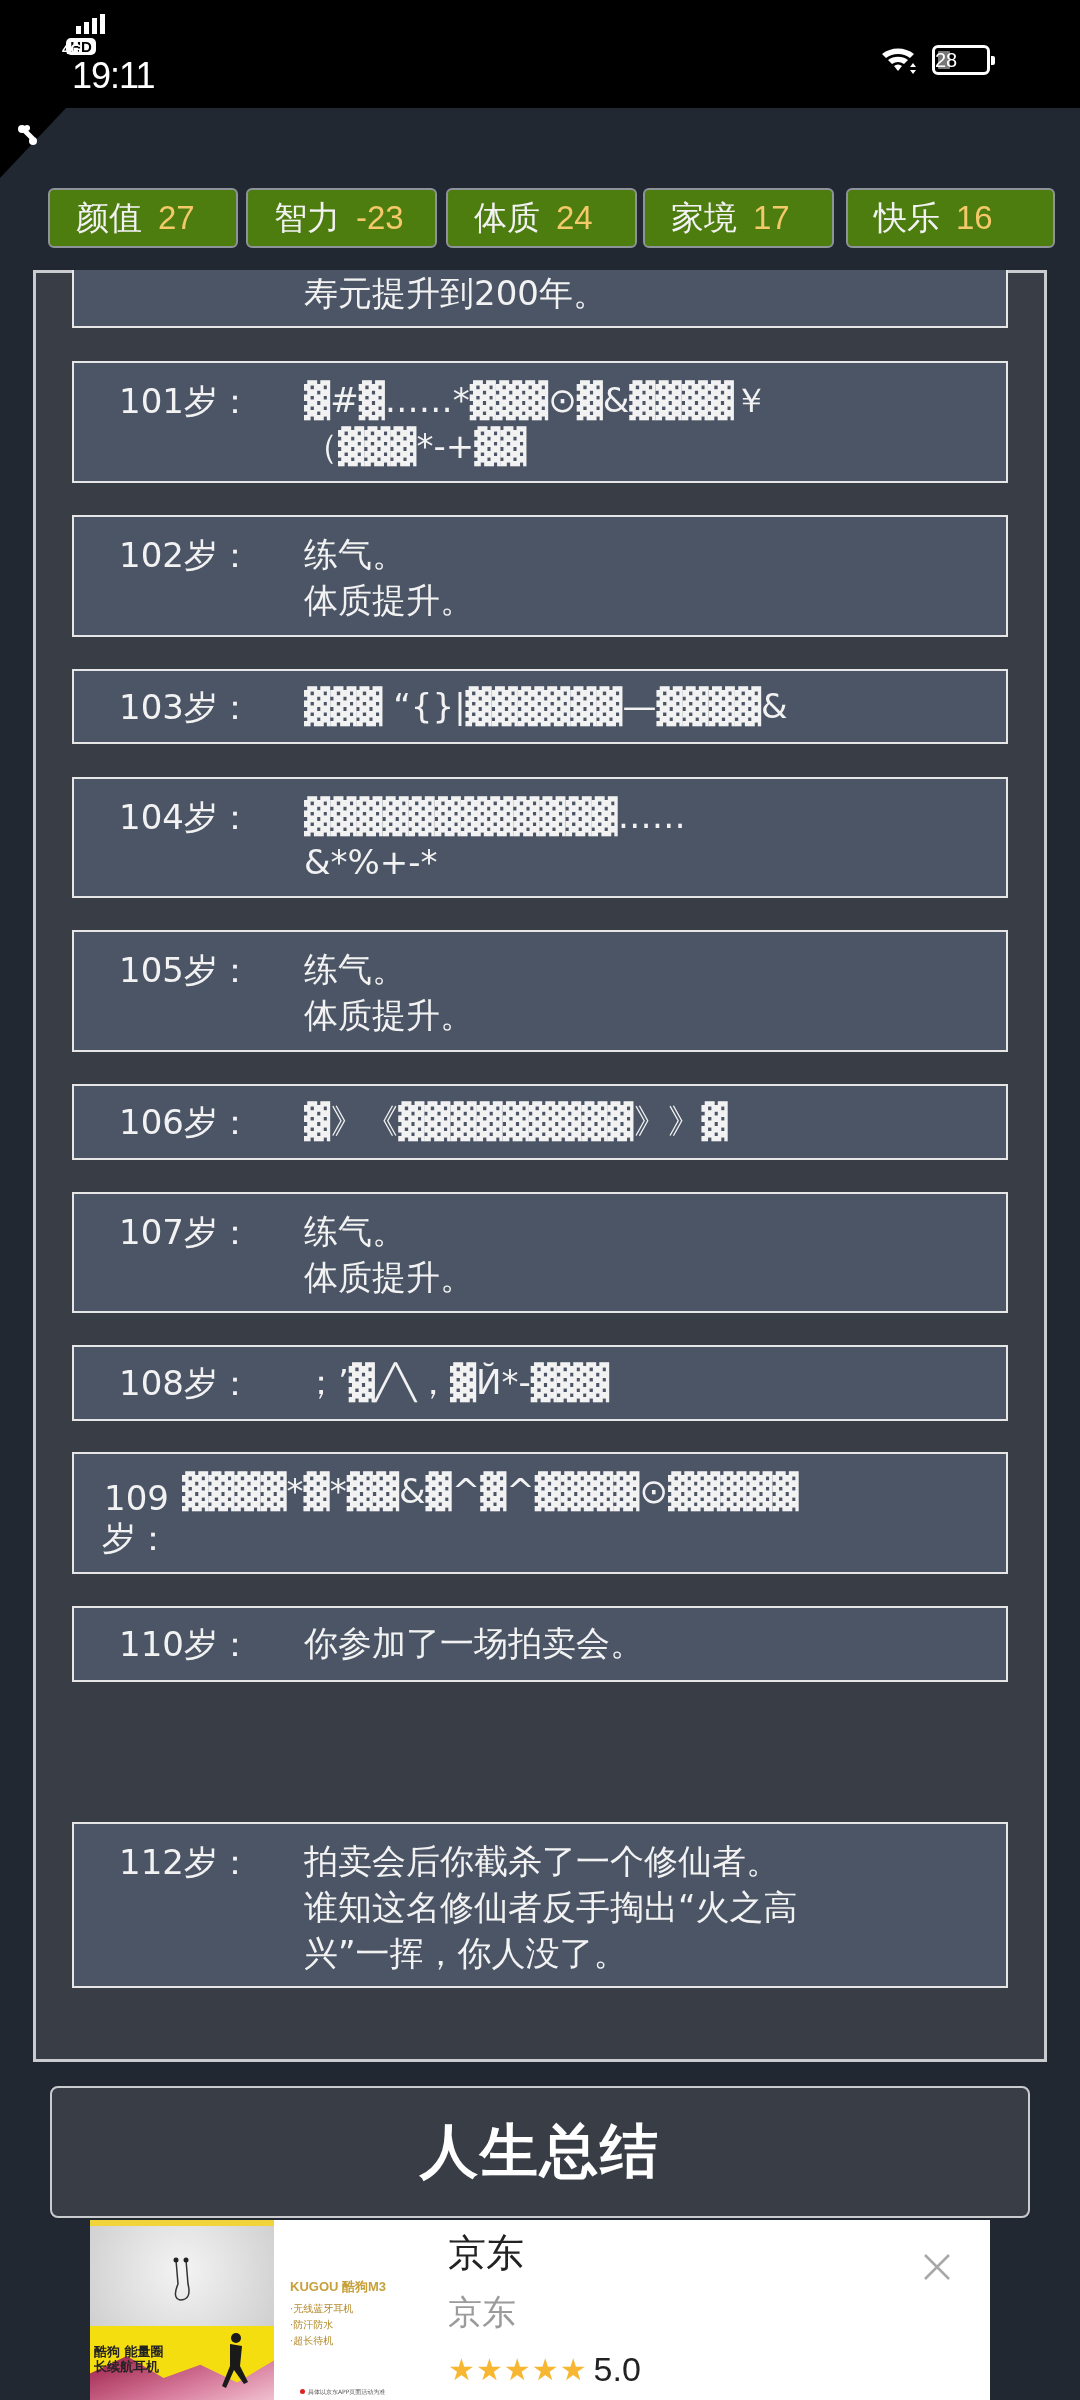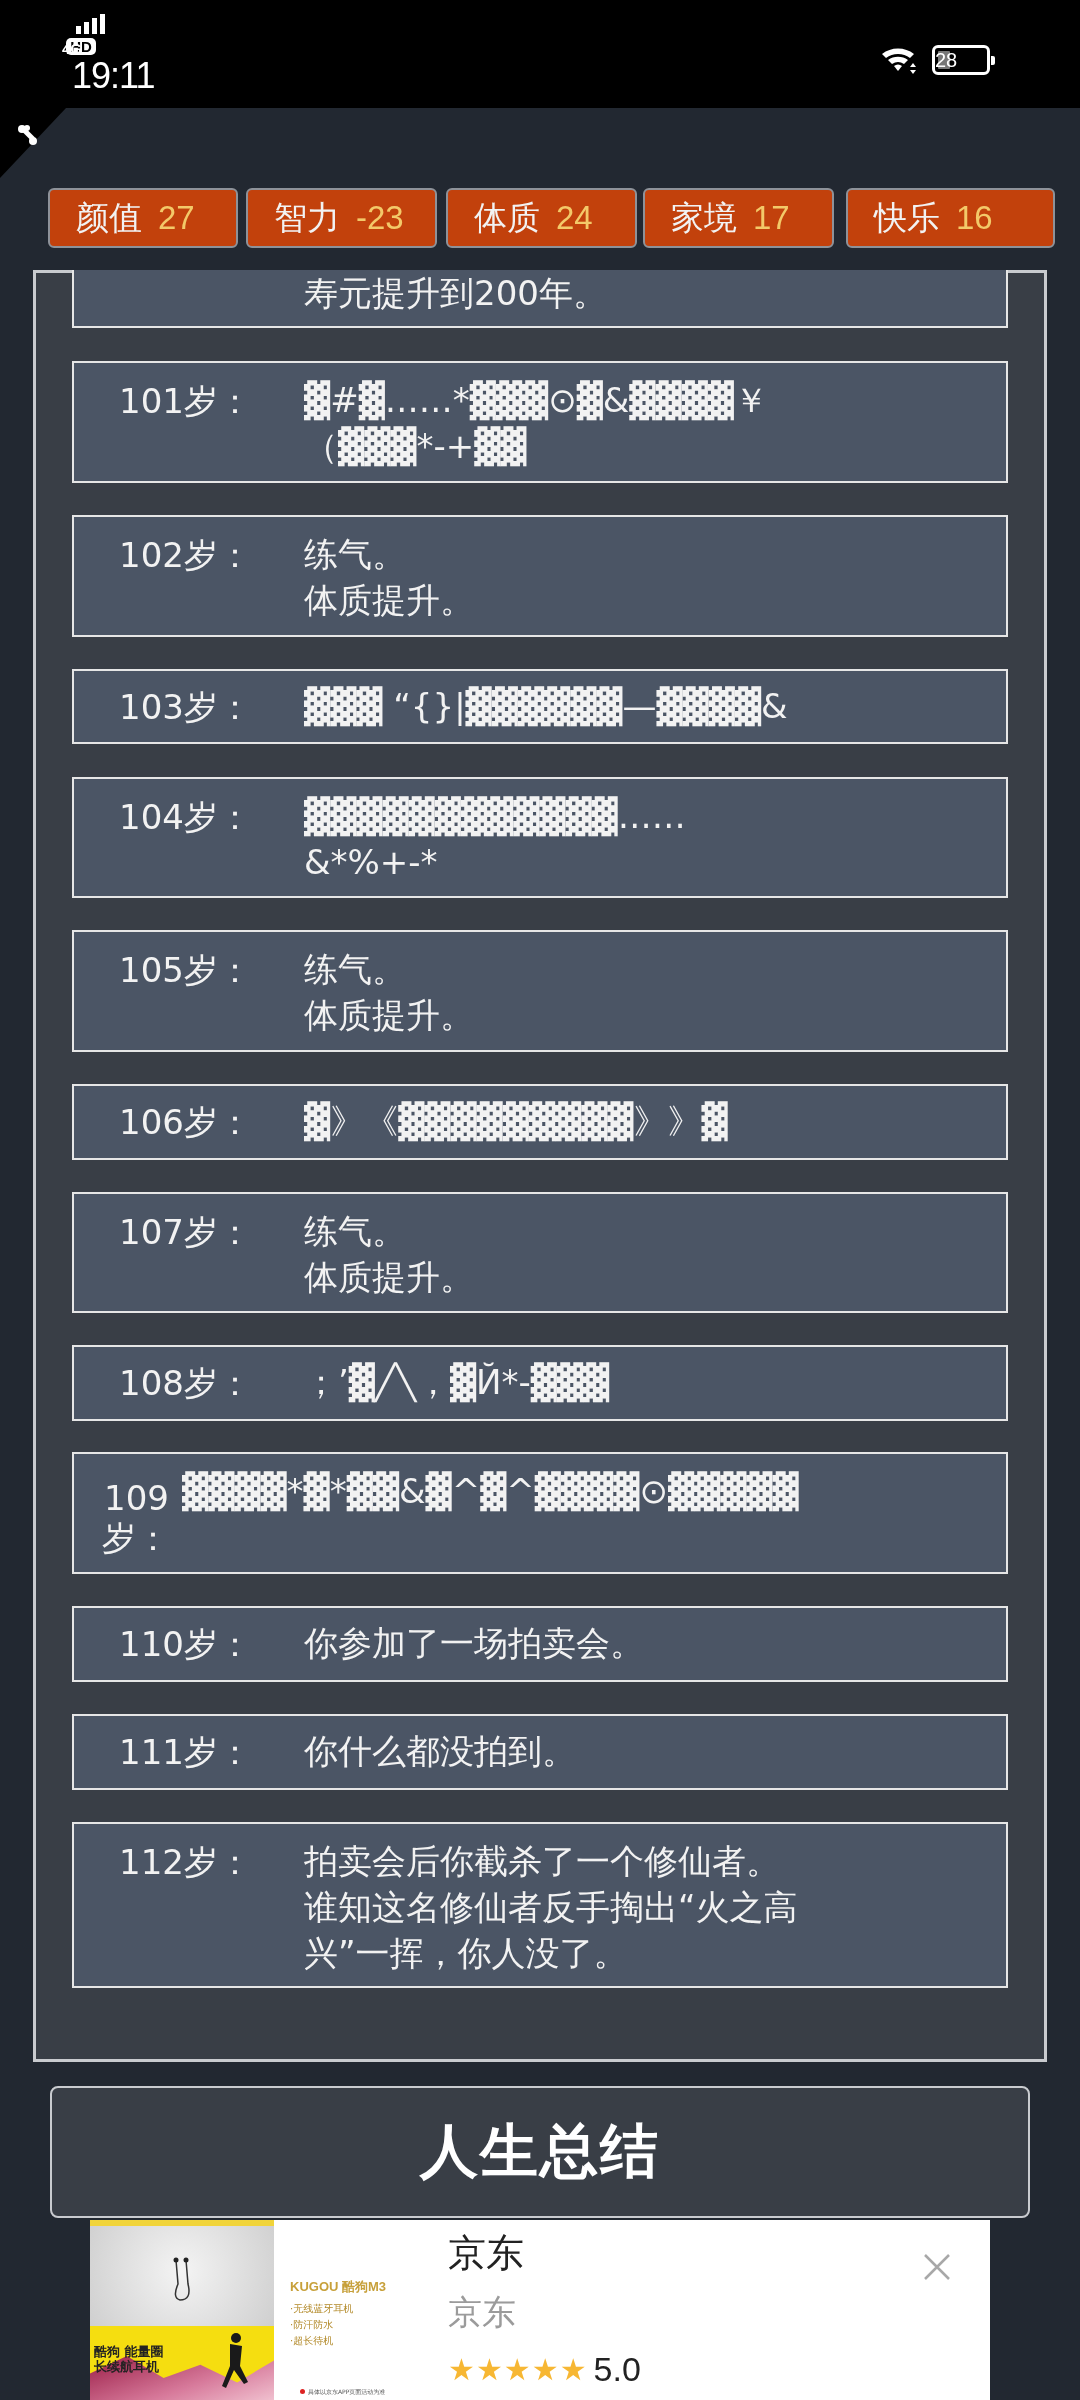--- a/index.html
+++ b/index.html
@@ -22,21 +22,21 @@
   .battery .fill { position: absolute; left: 3px; top: 3px; bottom: 3px; width: 12px; background: #777; border-radius: 1px; }
   .battery .num { position: relative; font-size: 20px; font-family: "Liberation Sans", sans-serif; }
   .battery::after { content: ""; position: absolute; right: -8px; top: 8px; width: 4px; height: 9px; background: #fff; border-radius: 0 2px 2px 0; }
 
   
   .corner { position: absolute; left: 0; top: 108px; width: 66px; height: 70px; background: #000; clip-path: polygon(0 0, 100% 0, 0 100%); }
   .corner-icon { position: absolute; left: 16px; top: 124px; width: 24px; height: 22px; }
 
   
   .stats { position: absolute; top: 188px; left: 48px; width: 984px; height: 60px; }
-  .stat { position: absolute; top: 0; height: 60px; border: 2px solid #8e9299; border-radius: 6px; background: #c2410c; display: flex; align-items: center; padding-left: 26px; }
+  .stat { position: absolute; top: 0; height: 60px; border: 2px solid #8e9299; border-radius: 6px; background: #4d7c0f; display: flex; align-items: center; padding-left: 26px; }
   .stat .label { font-size: 33px; color: #f2f2f2; }
   .stat .value { font-size: 33px; color: #f3c969; margin-left: 16px; font-family: "Liberation Sans", sans-serif; }
 
   
   .log { position: absolute; left: 33px; top: 270px; width: 1014px; height: 1792px; background: #393e46; border: 3px solid #c9cbcf; border-top: none; overflow: hidden; padding-left: 30px; }
   .log::before { content: ""; position: absolute; left: 0; right: 0; top: 0; height: 3px; background: #c9cbcf; }
   .row { position: absolute; left: 36px; width: 936px; background: #4b5565; border: 2px solid #e6e6e6; }
   .row .age { position: absolute; left: 0; width: 178px; text-align: right; font-size: 34px; color: #f2f2f2; white-space: nowrap; }
   .row .text { position: absolute; left: 230px; right: 30px; font-size: 34px; line-height: 46px; color: #f2f2f2; white-space: pre-wrap; word-break: break-all; }
   .row .text.nowrap { white-space: nowrap; right: auto; }
@@ -173,24 +173,20 @@
   </div>
   <div class="row" style="top:1182px;height:122px;overflow:visible">
     <span class="age" style="top:24px;left:30px;width:auto;text-align:center">109</span>
     <span class="age" style="top:62px;left:28px;width:auto;text-align:left">岁：</span>
     <span class="text nowrap" style="top:14px;left:108px">▓▓▓▓*▓*▓▓&amp;▓^▓^▓▓▓▓⊙▓▓▓▓▓</span>
   </div>
   <div class="row" style="top:1336px;height:76px">
     <span class="age" style="top:14px">110岁：</span>
     <span class="text" style="top:12px">你参加了一场拍卖会。</span>
   </div>
-  <div class="row" style="top:1444px;height:76px">
-    <span class="age" style="top:14px">111岁：</span>
-    <span class="text" style="top:12px">你什么都没拍到。</span>
-  </div>
   <div class="row" style="top:1552px;height:166px">
     <span class="age" style="top:16px">112岁：</span>
     <span class="text" style="top:14px">拍卖会后你截杀了一个修仙者。
 谁知这名修仙者反手掏出“火之高
 兴”一挥，你人没了。</span>
   </div>
 </div>
 
 <div class="summary">人生总结</div>
 

